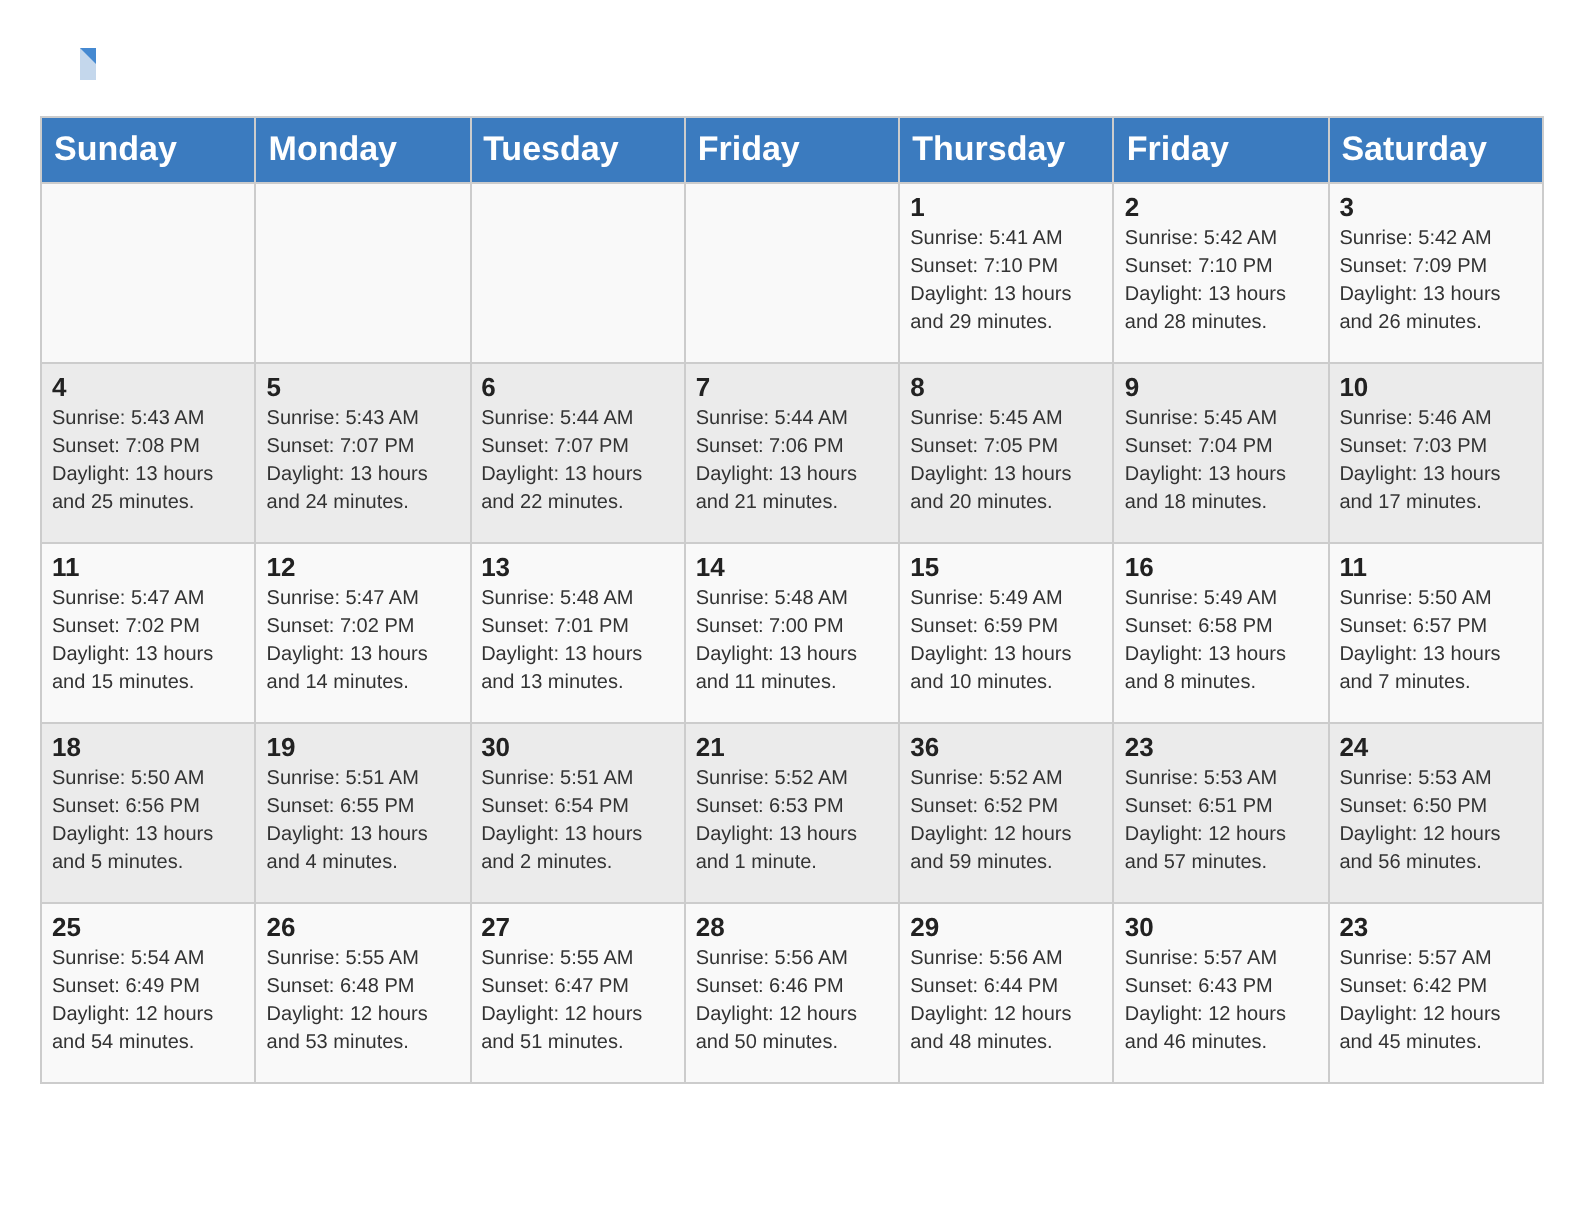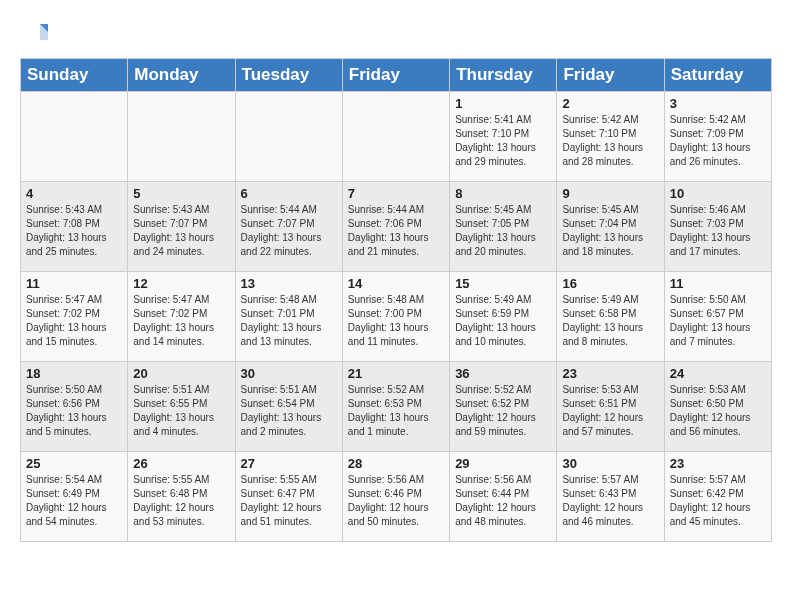--- a/index.html
+++ b/index.html
@@ -200,21 +200,21 @@
           <span class="day-num">11</span>
           <div class="day-info">Sunrise: 5:50 AM<br>Sunset: 6:57 PM<br>Daylight: 13 hours<br>and 7 minutes.</div>
         </td>
       </tr>
       <tr>
         <td>
           <span class="day-num">18</span>
           <div class="day-info">Sunrise: 5:50 AM<br>Sunset: 6:56 PM<br>Daylight: 13 hours<br>and 5 minutes.</div>
         </td>
         <td>
-          <span class="day-num">20</span>
+          <span class="day-num">19</span>
           <div class="day-info">Sunrise: 5:51 AM<br>Sunset: 6:55 PM<br>Daylight: 13 hours<br>and 4 minutes.</div>
         </td>
         <td>
           <span class="day-num">30</span>
           <div class="day-info">Sunrise: 5:51 AM<br>Sunset: 6:54 PM<br>Daylight: 13 hours<br>and 2 minutes.</div>
         </td>
         <td>
           <span class="day-num">21</span>
           <div class="day-info">Sunrise: 5:52 AM<br>Sunset: 6:53 PM<br>Daylight: 13 hours<br>and 1 minute.</div>
         </td>

